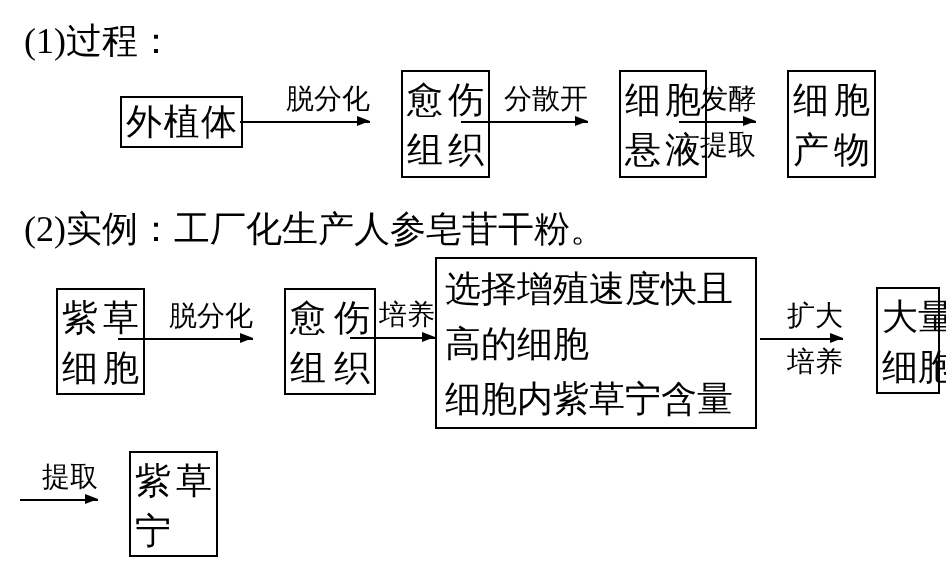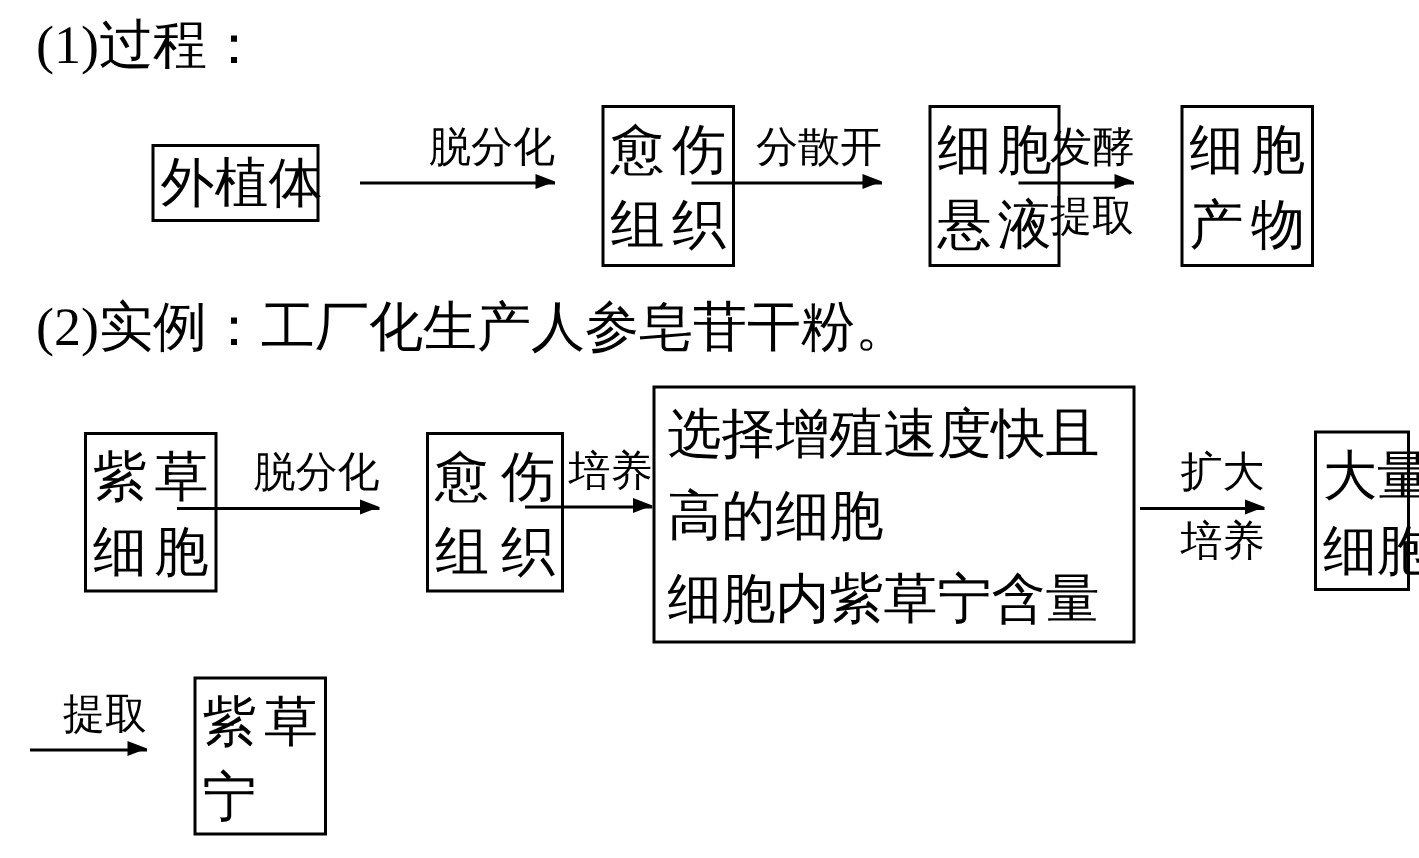--- a/index.html
+++ b/index.html
@@ -14,20 +14,21 @@
     width: 946px; height: 572px;
     background: #ffffff;
     overflow: hidden;
   }
   .heading {
     position: absolute;
     font-size: 36px;
     line-height: 44px;
     white-space: nowrap;
     color: #000;
+    margin-top: 11px;
   }
   .box {
     position: absolute;
     border: 2px solid #000;
     box-sizing: border-box;
     background: #fff;
   }
   .bl {
     font-size: 36px;
     line-height: 50px;
@@ -71,21 +72,21 @@
   .alabel.above { bottom: 8px; }
   .alabel.below { top: 8px; }
 </style>
 </head>
 <body>
 
 <div class="page">
 
   <div class="heading" style="left:24px; top:8px">(1)过程：</div>
 
-  <div class="box single" style="left:101px; top:96px; width:112px; height:52px">
+  <div class="box single" style="left:120px; top:96px; width:123px; height:52px">
     <div class="bl">外植体</div>
   </div>
 
   <div class="arrow" style="left:240px; top:121px; width:130px">
     <div class="alabel above">脱分化</div>
     <div class="shaft"></div>
   </div>
 
   <div class="box two" style="left:372px; top:70px; width:89px; height:108px">
     <div class="bl">愈伤</div>

